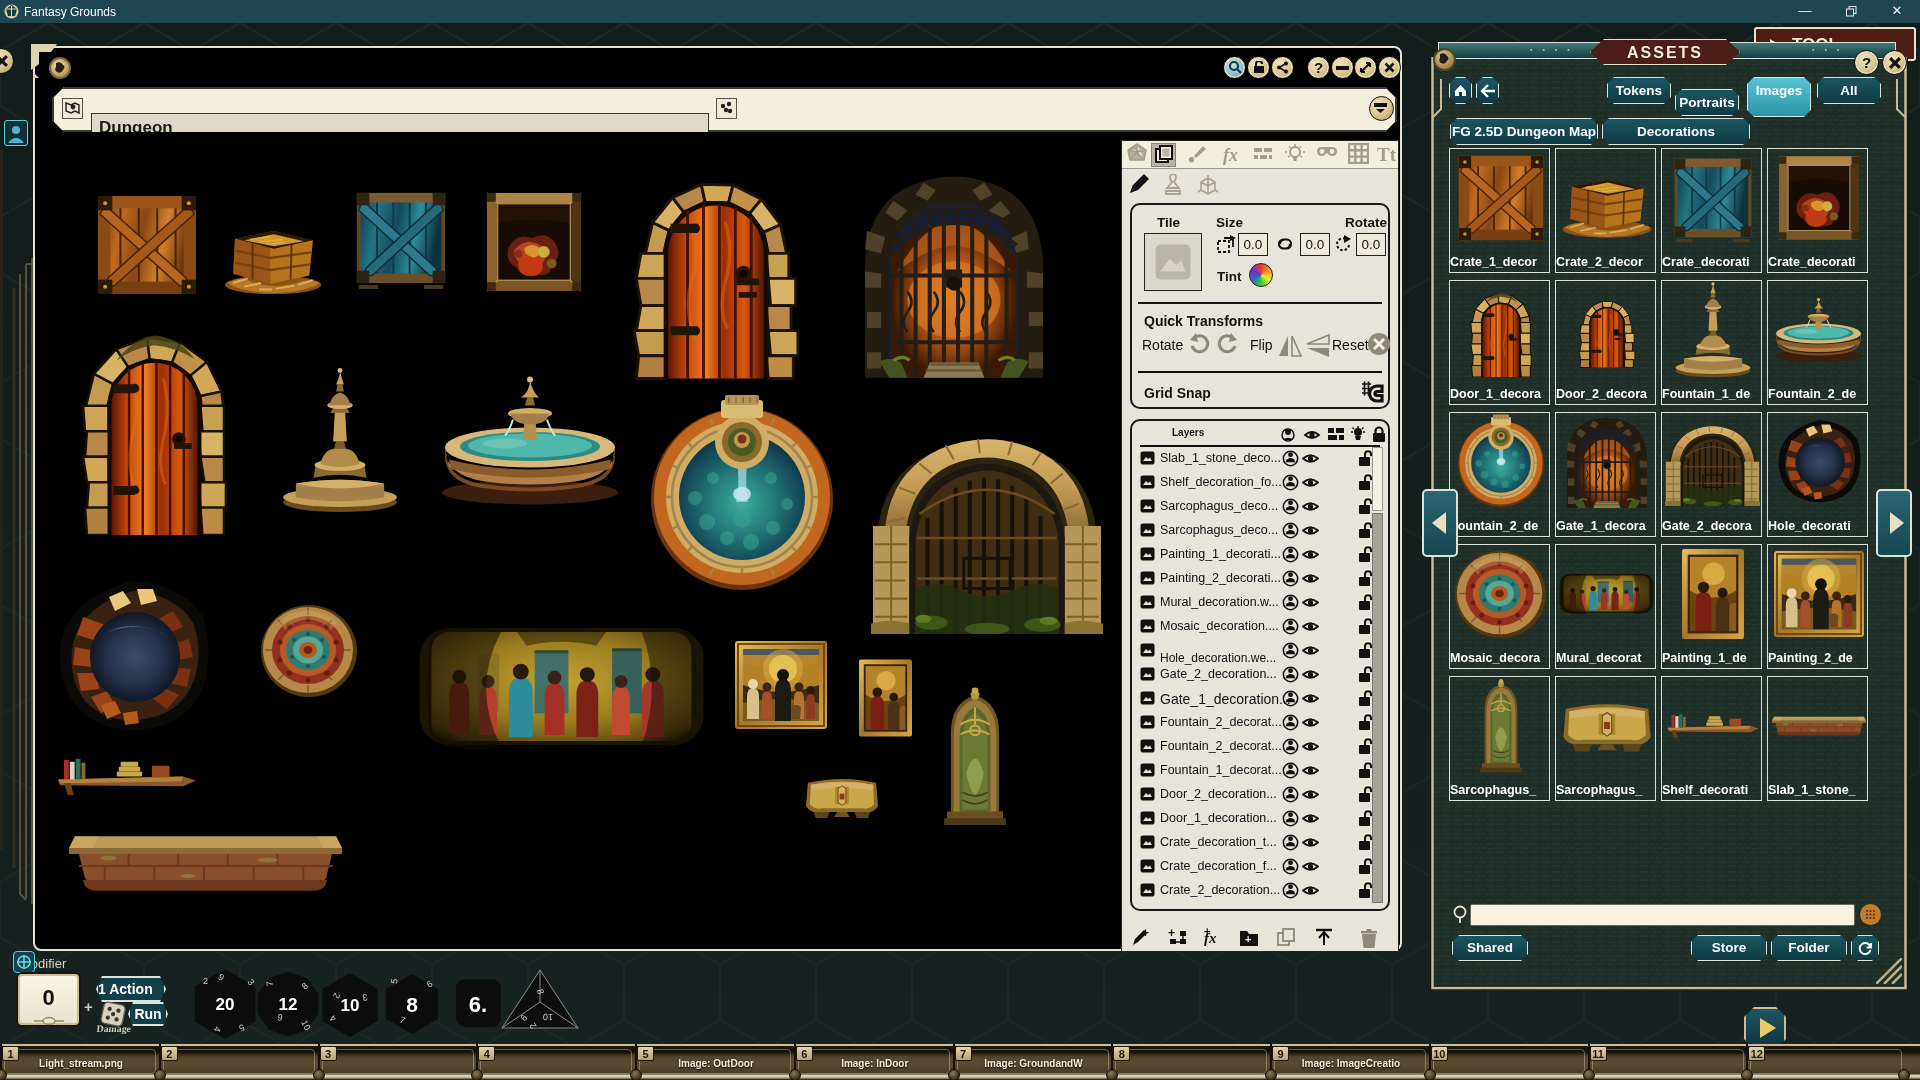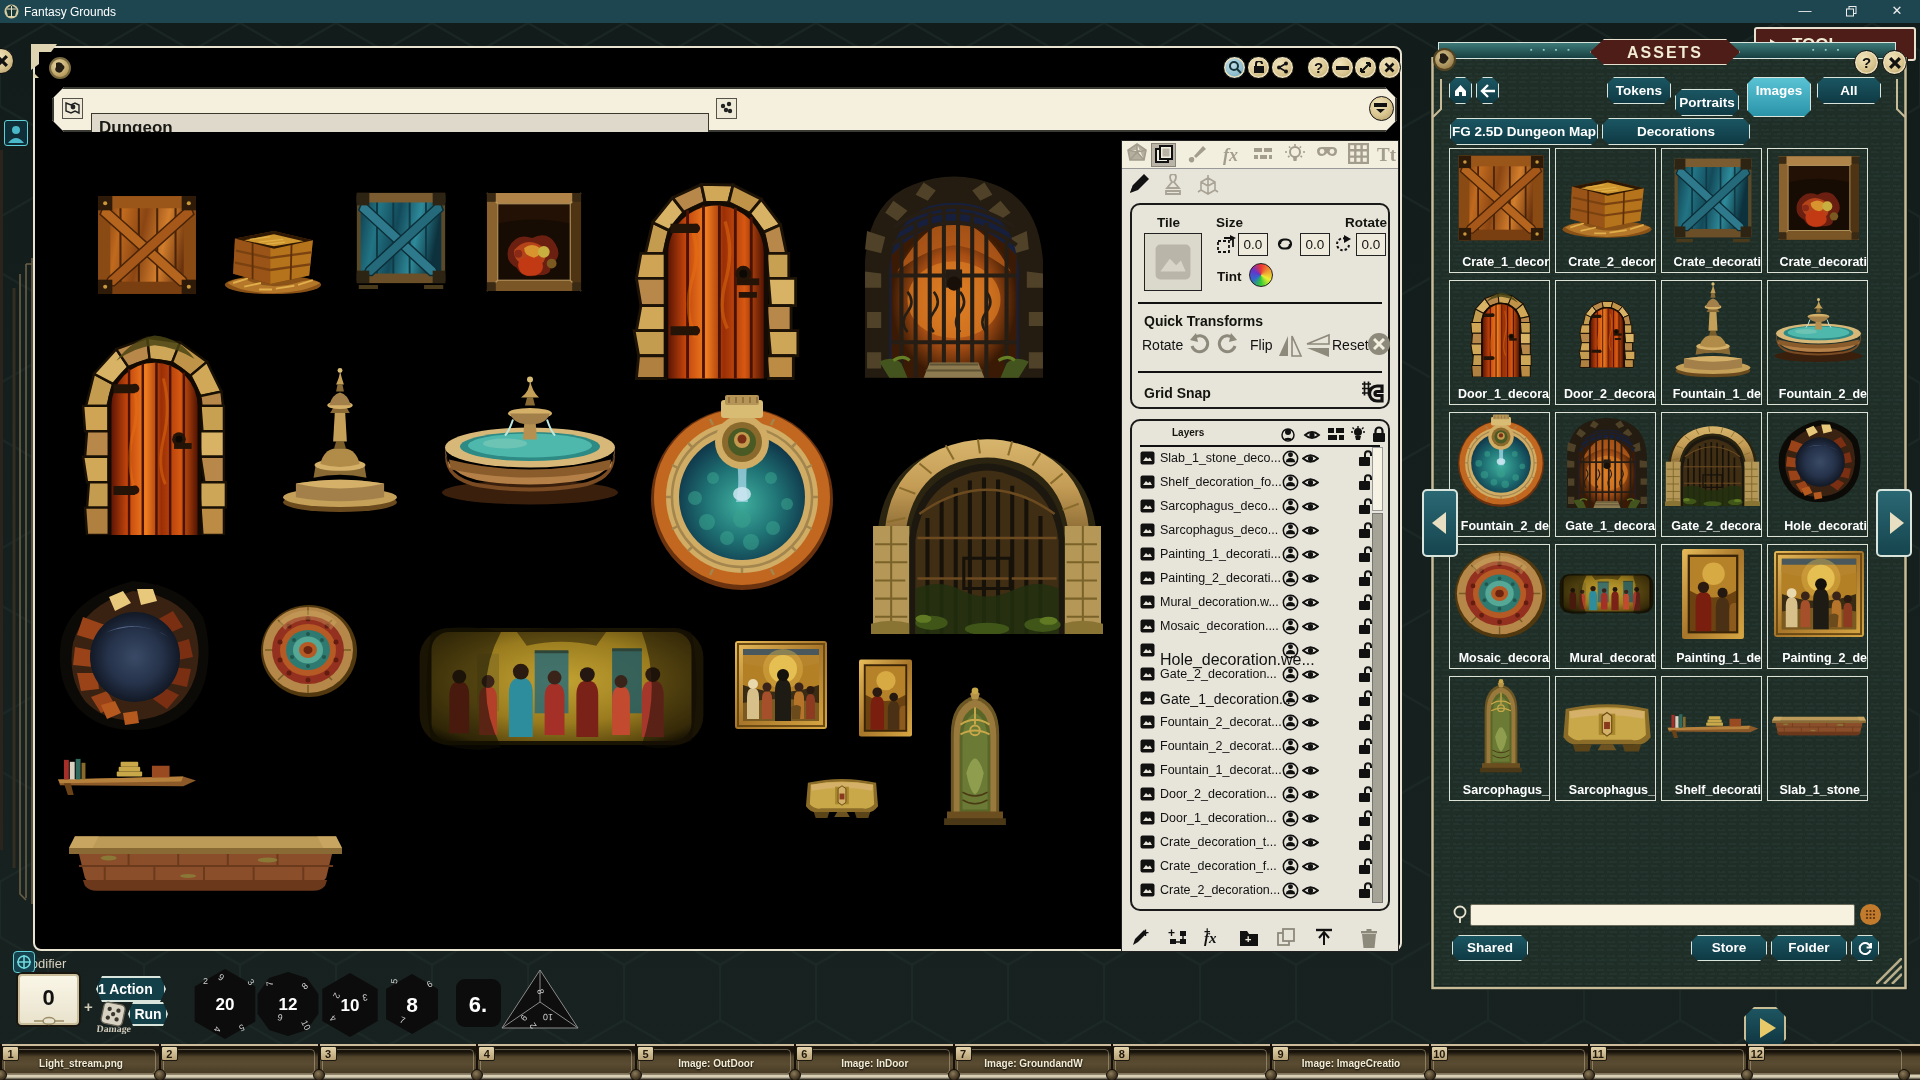--- a/index.html
+++ b/index.html
@@ -29,21 +29,21 @@
   #tp-toolbar { position:absolute; left:0; top:0; width:100%; height:28px; background:#f3efdf; border-bottom:1px solid #999; }
   .tbi { position:absolute; top:2px; width:25px; height:24px; color:#a39d8d; font-size:17px; text-align:center; line-height:24px; }
   .groupbox { position:absolute; left:8px; width:260px; border:2px solid #1a1a1a; border-radius:10px; background:#e7e4d9; }
   .lbl { font-weight:bold; color:#14140f; font-size:13.5px; }
 
   
   #apanel { position:absolute; left:1430px; top:36px; width:478px; height:954px; }
   .tealbtn { position:absolute; background:linear-gradient(180deg,#1a5662,#0f3a44); border:1.5px solid #d8e4dc; color:#fff; font-weight:bold; font-size:13.5px; text-align:center;
      clip-path:polygon(7px 0, calc(100% - 7px) 0, 100% 7px, 100% calc(100% - 7px), calc(100% - 7px) 100%, 7px 100%, 0 calc(100% - 7px), 0 7px); }
   .cell { position:absolute; width:101px; height:125px; border:1px solid #dde2d6; }
-  .celllbl { position:absolute; left:0; bottom:3px; width:100%; text-align:right; color:#fff; font-weight:bold; font-size:12.5px; }
+  .celllbl { position:absolute; left:0; bottom:3px; width:100%; text-align:left; color:#fff; font-weight:bold; font-size:12.5px; }
 
   
   #hotbar { position:absolute; left:0; top:1044px; width:1920px; height:36px; background:linear-gradient(180deg,#cdbc9b 0,#cdbc9b 2px,#1c160c 2px,#17120a 8px,#52452c 13px,#5a4c32 20px,#463a24 30px,#d8cfb5 31px,#d8cfb5 33px,#0f0c06 36px); }
   .slotnum { position:absolute; top:2px; width:17px; height:15px; background:linear-gradient(180deg,#e4d4ac,#b7a175); border:1px solid #1c1812; border-radius:2px; color:#20180c; font-size:11px; font-weight:bold; text-align:center; line-height:14px; }
   .slotlbl { position:absolute; top:14px; font-size:10px; font-weight:bold; color:#f3ecd4; text-shadow:0 1px 2px #000; }
   .slotsep { position:absolute; top:0; width:2px; height:34px; background:#15100a; }
   .slotdot { position:absolute; top:25px; width:12px; height:12px; border-radius:50%; background:radial-gradient(circle at 40% 35%, #8c7a58, #3a2f1e 70%); border:1px solid #120e08; }
 </style>
 </head>
 <body>
@@ -1076,21 +1076,21 @@
             <svg style="position:absolute;left:222px;top:3px" width="15" height="17" viewBox="0 0 15 17">
               <rect x="1" y="7" width="11" height="9" rx="1" fill="#111"></rect>
               <path d="M7 7 V4.2 a3 3 0 0 1 6 0 V6" fill="none" stroke="#111" stroke-width="2"></path>
             </svg>
           </div>
           <div style="position:absolute;left:0;top:192px;width:250px;height:24px">
             <svg style="position:absolute;left:4px;top:4px" width="15" height="14" viewBox="0 0 15 14">
               <rect x="0.5" y="0.5" width="14" height="13" rx="2" fill="#111"></rect>
               <path d="M3 10 L6 6 L8 8 L10 6.5 L12 10 Z" fill="#e7e4d9"></path>
             </svg>
-            <div style="position:absolute;left:24px;top:12px;font-size:16px;color:#111;white-space:nowrap">Hole_decoration.we...</div>
+            <div style="position:absolute;left:24px;top:12px;font-size:12px;color:#111;white-space:nowrap">Hole_decoration.we...</div>
             <svg style="position:absolute;left:146px;top:3px" width="17" height="17" viewBox="0 0 18 18">
               <g fill="#111">
                 <circle cx="9" cy="5" r="2.6"></circle>
                 <path d="M4 13 a5 4.5 0 0 1 10 0 Z"></path>
                 <circle cx="9" cy="9" r="7.6" fill="none" stroke="#111" stroke-width="1.6"></circle>
               </g>
             </svg>
             <svg style="position:absolute;left:166px;top:5px" width="17" height="13" viewBox="0 0 17 13">
               <path d="M1 6.5 Q8.5 0 16 6.5 Q8.5 13 1 6.5Z" fill="none" stroke="#111" stroke-width="1.8"></path>
               <circle cx="8.5" cy="6.5" r="2.6" fill="#111"></circle>

